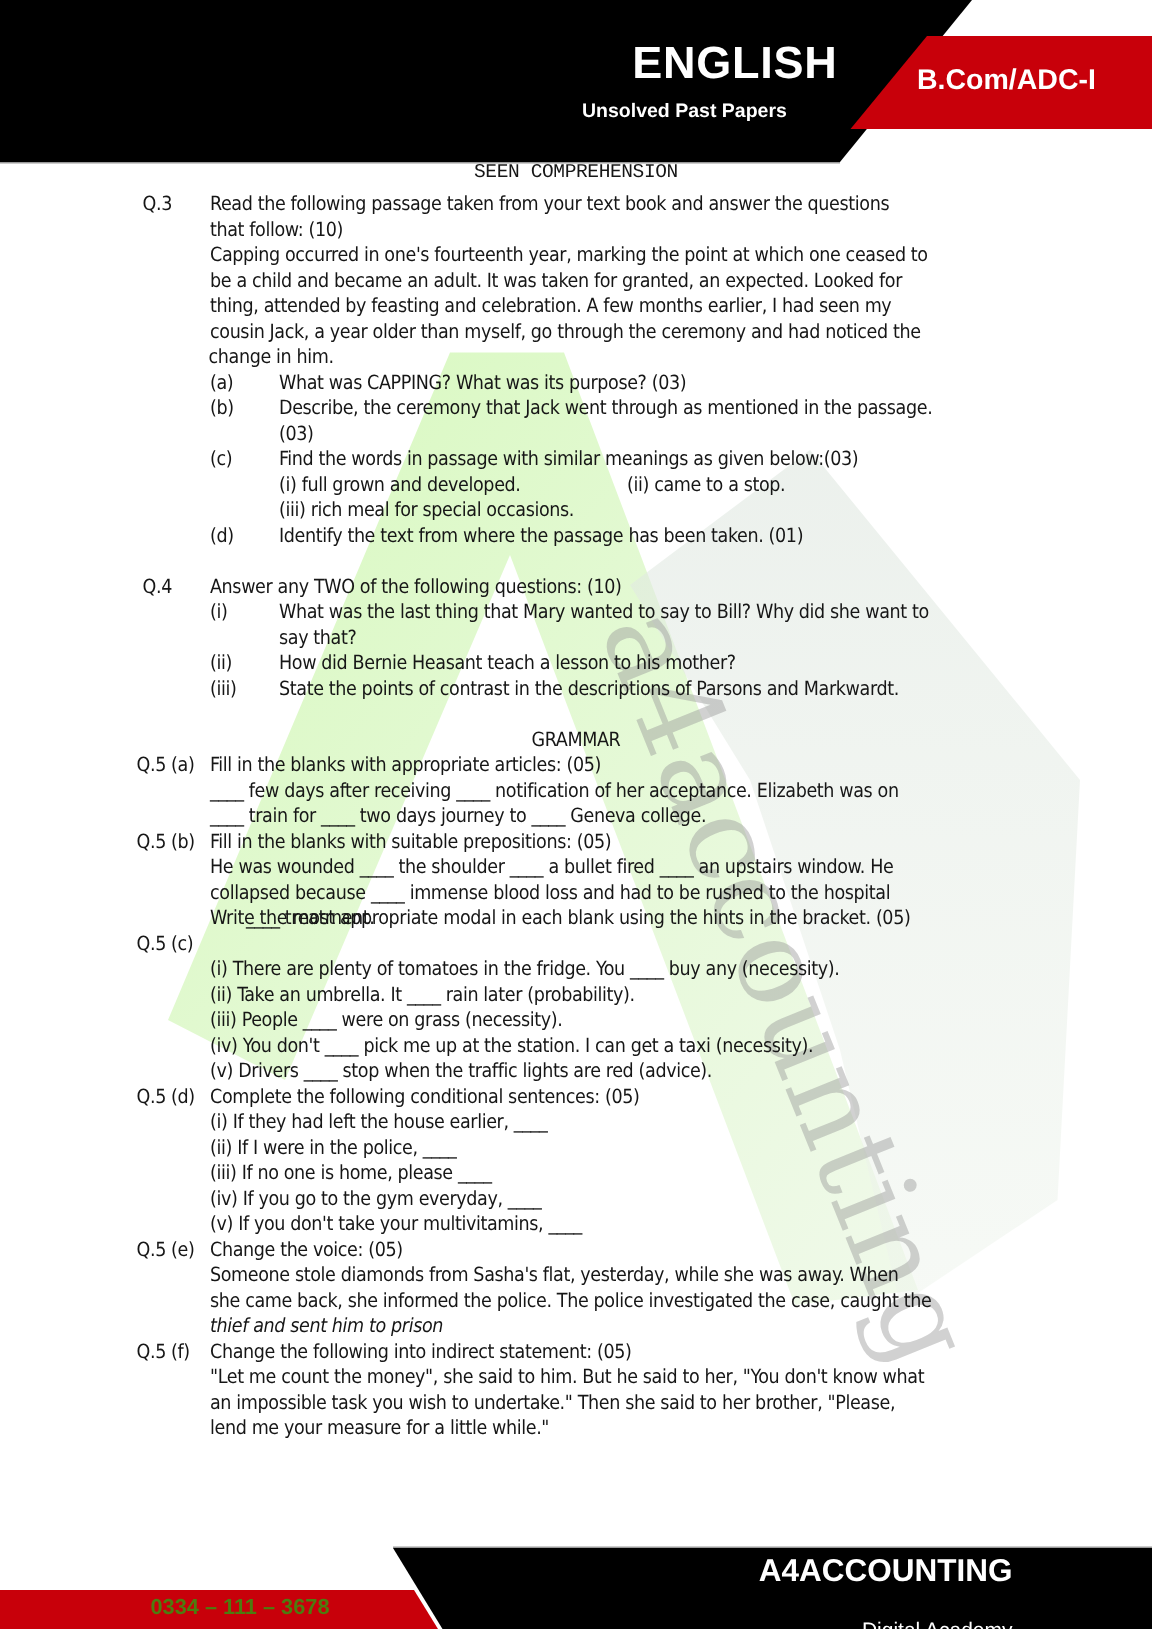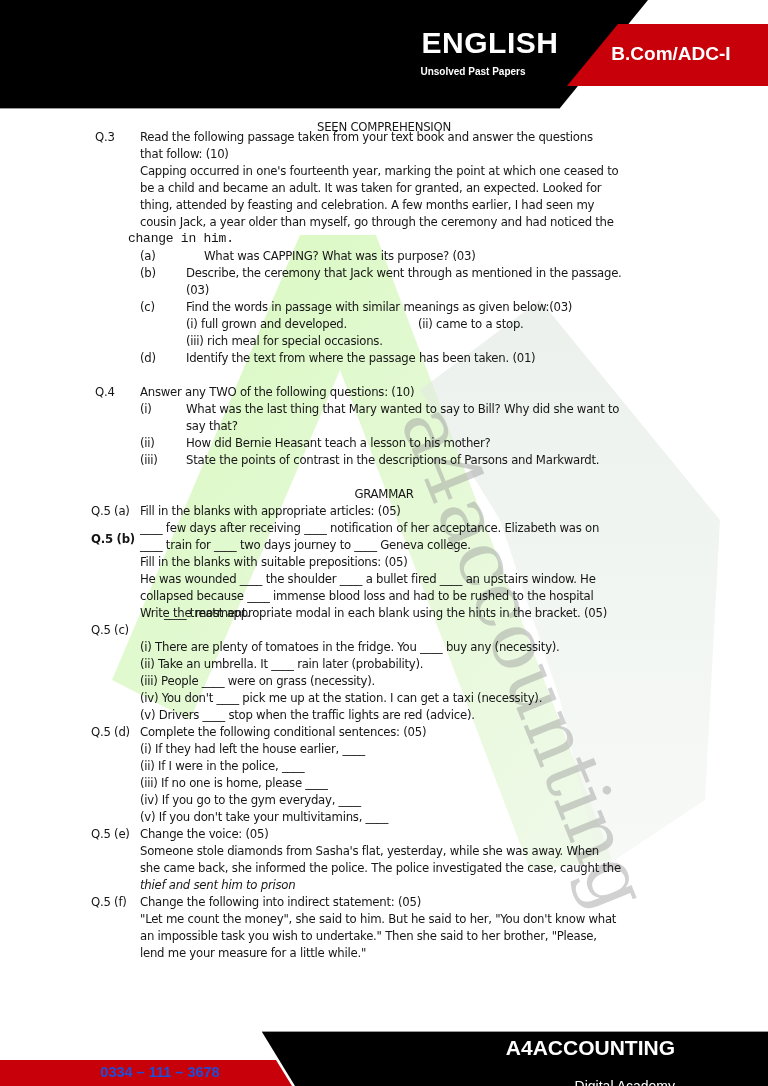--- a/index.html
+++ b/index.html
@@ -8,22 +8,22 @@
     background:#ffffff;
     font-family:"DejaVu Sans Condensed","DejaVu Sans", sans-serif;
     color:#161616;
   }
   .header-bg { position:absolute; left:0; top:0; width:768px; height:110px; }
   .header-title {
     position:absolute; left:420px; top:26px; width:140px; text-align:center;
     color:#fff; font-family:"Liberation Sans", sans-serif; font-weight:bold; font-size:30px; letter-spacing:0.5px;
   }
   .header-sub {
-    position:absolute; left:388px; top:66px; width:170px; text-align:center;
-    color:#fff; font-family:"Liberation Sans", sans-serif; font-weight:bold; font-size:10px;
+    position:absolute; left:388px; top:66px; width:170px; text-align:left;
+    color:#fff; font-family:"Liberation Sans", sans-serif; font-weight:bold; font-size:13px;
   }
   .header-badge {
     position:absolute; left:596px; top:43px; width:150px; text-align:center;
     color:#fff; font-family:"Liberation Sans", sans-serif; font-weight:bold; font-size:19px;
   }
   .watermark { position:absolute; left:0; top:0; width:768px; height:1086px; pointer-events:none; }
   .content {
     position:absolute; left:0; top:0; width:768px;
     font-size:13px; line-height:17.2px; letter-spacing:-0.25px;
   }
@@ -33,21 +33,21 @@
   .footer-brand {
     position:absolute; left:470px; top:1036px; width:205px; text-align:right;
     color:#fff; font-family:"Liberation Sans", sans-serif; font-weight:bold; font-size:21px;
   }
   .footer-tag {
     position:absolute; left:470px; top:1062px; width:205px; text-align:right;
     color:#fff; font-family:"Liberation Sans", sans-serif; font-size:14px;margin-top:16px;
   }
   .footer-phone {
     position:absolute; left:60px; top:1064px; width:200px; text-align:center;
-    color:#1d4ed8; font-family:"Liberation Sans", sans-serif; font-weight:bold; font-size:14.5px;
+    color:#4d7c0f; font-family:"Liberation Sans", sans-serif; font-weight:bold; font-size:14.5px;
   }
 </style>
 </head>
 <body>
 
 <svg class="header-bg" viewBox="0 0 768 110">
   <polygon points="0,0 648,0 560,108 0,108" fill="#000"></polygon>
   <polygon points="618,24 768,24 768,86 567,86" fill="#c8000a"></polygon>
   <line x1="0" y1="108.5" x2="560" y2="108.5" stroke="#999" stroke-width="1"></line>
 </svg>
@@ -65,33 +65,33 @@
       <stop offset="0" stop-color="#dfe7e0" stop-opacity="0.6"></stop>
       <stop offset="1" stop-color="#eef4ec" stop-opacity="0.5"></stop>
     </linearGradient>
   </defs>
   <polygon points="300,235 376,235 612,860 530,870 340,370 190,720 112,680" fill="url(#g1)"></polygon>
   <polygon points="540,300 720,520 705,800 600,870 560,700 500,520 420,390" fill="url(#g2)"></polygon>
   <text x="400" y="420" transform="rotate(68 400 420)" font-family="DejaVu Serif, serif" font-size="78" fill="#9a9a9a" fill-opacity="0.45">a4accounting</text>
 </svg>
 
 <div class="content">
-  <div class="line center" style="top:118px;">SEEN COMPREHENSION</div>
+  <div class="line center" style="top:106px;font-family:Liberation Mono, monospace;">SEEN COMPREHENSION</div>
 
   <div class="line" style="left:95px; top:128px;">Q.3</div>
   <div class="line" style="left:140px; top:128px;">Read the following passage taken from your text book and answer the questions</div>
   <div class="line" style="left:140px; top:145px;">that follow: (10)</div>
   <div class="line" style="left:140px; top:162px;">Capping occurred in one's fourteenth year, marking the point at which one ceased to</div>
   <div class="line" style="left:140px; top:179px;">be a child and became an adult. It was taken for granted, an expected. Looked for</div>
   <div class="line" style="left:140px; top:196px;">thing, attended by feasting and celebration. A few months earlier, I had seen my</div>
   <div class="line" style="left:140px; top:213px;">cousin Jack, a year older than myself, go through the ceremony and had noticed the</div>
-  <div class="line" style="left:128px; top:230px;font-family:Liberation Mono, monospace;">change in him.</div>
+  <div class="line" style="left:139px; top:230px;">change in him.</div>
 
   <div class="line" style="left:140px; top:247px;">(a)</div>
-  <div class="line" style="left:204px; top:247px;">What was CAPPING? What was its purpose? (03)</div>
+  <div class="line" style="left:186px; top:247px;">What was CAPPING? What was its purpose? (03)</div>
   <div class="line" style="left:140px; top:264px;">(b)</div>
   <div class="line" style="left:186px; top:264px;">Describe, the ceremony that Jack went through as mentioned in the passage.</div>
   <div class="line" style="left:186px; top:281px;">(03)</div>
   <div class="line" style="left:140px; top:298px;">(c)</div>
   <div class="line" style="left:186px; top:298px;">Find the words in passage with similar meanings as given below:(03)</div>
   <div class="line" style="left:186px; top:315px;">(i) full grown and developed.</div>
   <div class="line" style="left:418px; top:315px;">(ii) came to a stop.</div>
   <div class="line" style="left:186px; top:332px;">(iii) rich meal for special occasions.</div>
   <div class="line" style="left:140px; top:349px;">(d)</div>
   <div class="line" style="left:186px; top:349px;">Identify the text from where the passage has been taken. (01)</div>
@@ -106,21 +106,21 @@
   <div class="line" style="left:140px; top:451px;">(iii)</div>
   <div class="line" style="left:186px; top:451px;">State the points of contrast in the descriptions of Parsons and Markwardt.</div>
 
   <div class="line center" style="top:485px;">GRAMMAR</div>
 
   <div class="line" style="left:91px; top:502px;">Q.5 (a)</div>
   <div class="line" style="left:140px; top:502px;">Fill in the blanks with appropriate articles: (05)</div>
   <div class="line" style="left:140px; top:519px;">____ few days after receiving ____ notification of her acceptance. Elizabeth was on</div>
   <div class="line" style="left:140px; top:536px;">____ train for ____ two days journey to ____ Geneva college.</div>
 
-  <div class="line" style="left:91px; top:530px;font-weight:bold;">Q.5 (b)</div>
+  <div class="line" style="left:91px; top:553px;">Q.5 (b)</div>
   <div class="line" style="left:140px; top:553px;">Fill in the blanks with suitable prepositions: (05)</div>
   <div class="line" style="left:140px; top:570px;">He was wounded ____ the shoulder ____ a bullet fired ____ an upstairs window. He</div>
   <div class="line" style="left:140px; top:587px;">collapsed because ____ immense blood loss and had to be rushed to the hospital</div>
   <div class="line" style="left:140px; top:604px;margin-left:24px;">____ treatment.</div>
 
   <div class="line" style="left:91px; top:621px;">Q.5 (c)</div>
   <div class="line" style="left:140px; top:604px;">Write the most appropriate modal in each blank using the hints in the bracket. (05)</div>
   <div class="line" style="left:140px; top:638px;">(i) There are plenty of tomatoes in the fridge. You ____ buy any (necessity).</div>
   <div class="line" style="left:140px; top:655px;">(ii) Take an umbrella. It ____ rain later (probability).</div>
   <div class="line" style="left:140px; top:672px;">(iii) People ____ were on grass (necessity).</div>

